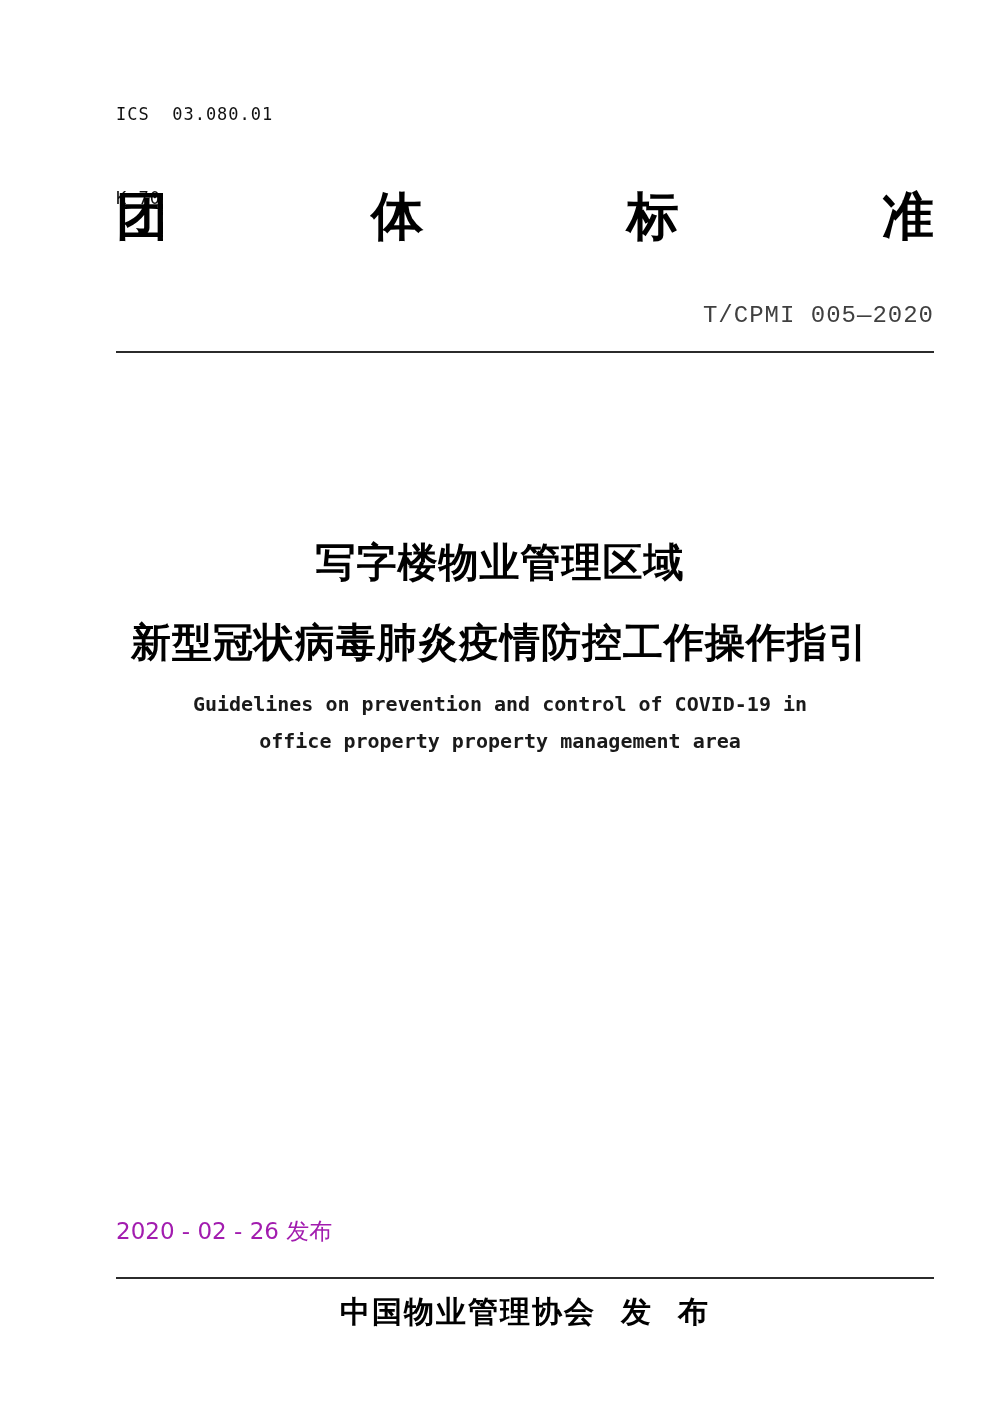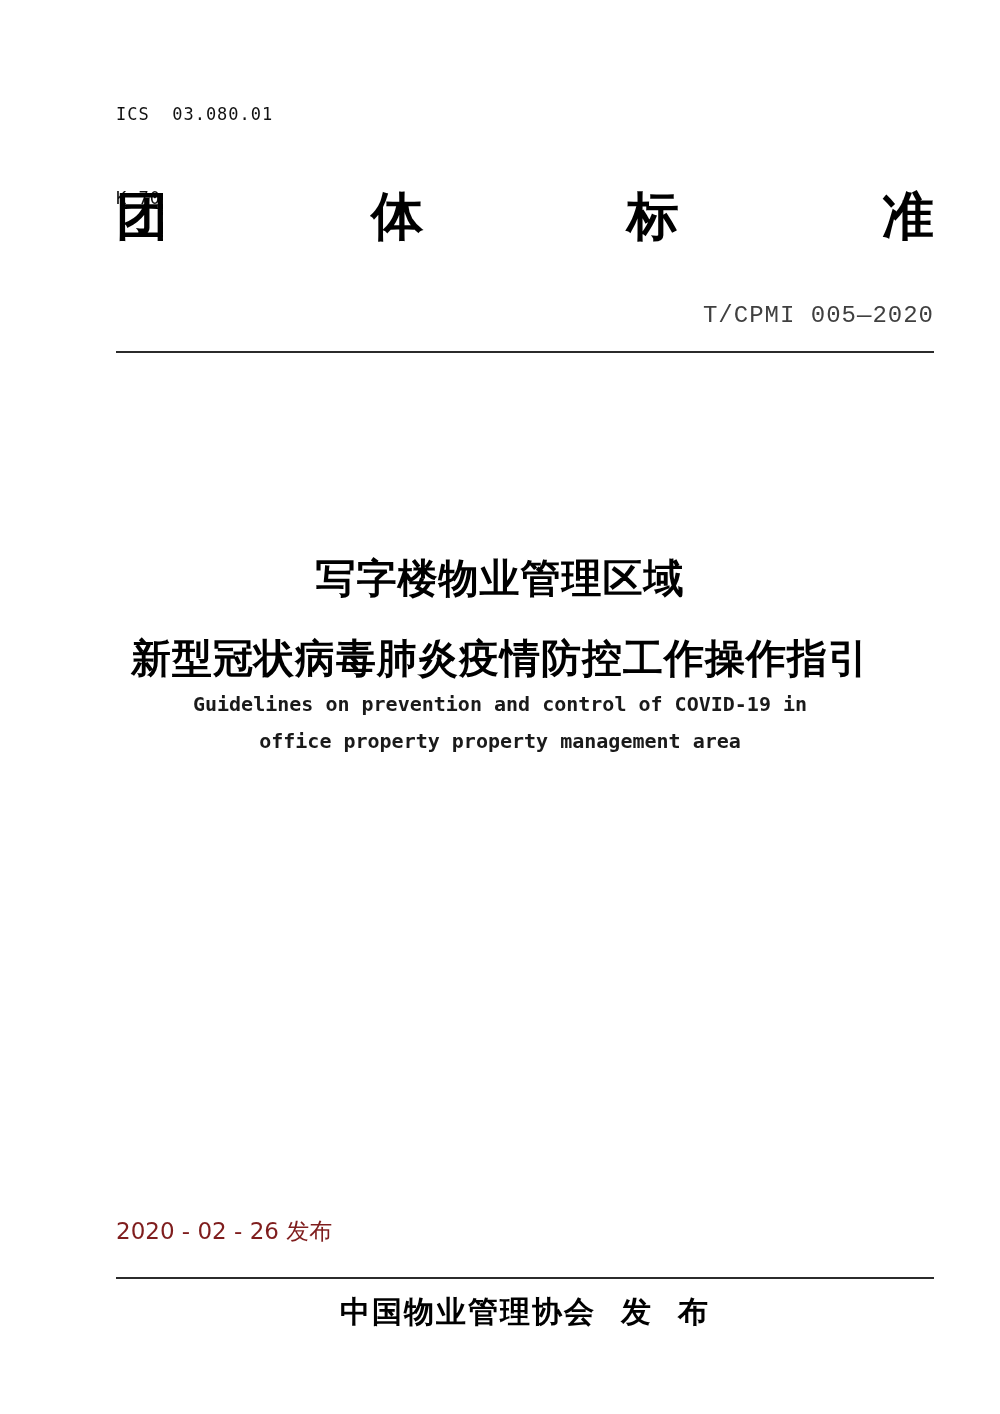--- a/index.html
+++ b/index.html
@@ -75,21 +75,20 @@
     width: 840px;
     text-align: center;
     font-family: "DejaVu Sans", sans-serif;
     font-weight: bold;
     color: #000;
   }
   .title-cn .line1 {
     font-size: 40px;
     line-height: 52px;
     letter-spacing: 1px;
-    margin-top: 16px;
   }
   .title-cn .line2 {
     font-size: 40px;
     line-height: 60px;
     letter-spacing: 1px;
     margin-top: 24px;
   }
   
   .title-en {
     position: absolute;
@@ -107,21 +106,21 @@
   
   .dates {
     position: absolute;
     left: 116px;
     top: 1216px;
     width: 818px;
     display: flex;
     justify-content: flex-start;
     font-size: 23px;
     font-family: "DejaVu Sans", sans-serif;
-    color: #7f1d1d;
+    color: #a21caf;
     gap: 48px;
   }
   .dates .date-left,
   .dates .date-right { white-space: pre; }
   
   .rule-bottom {
     position: absolute;
     left: 116px;
     top: 1277px;
     width: 818px;

